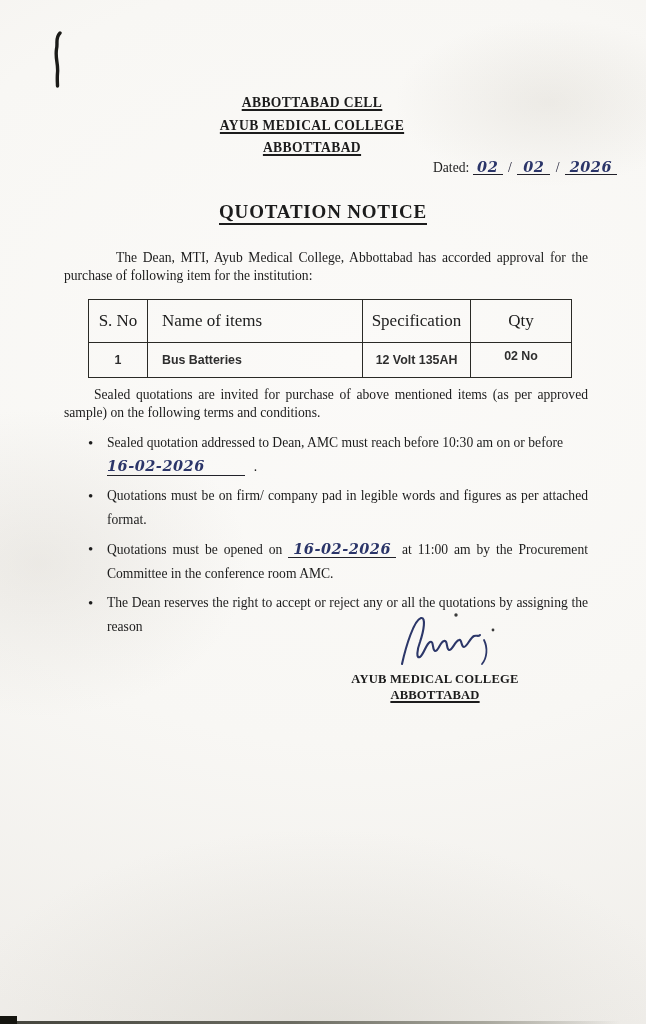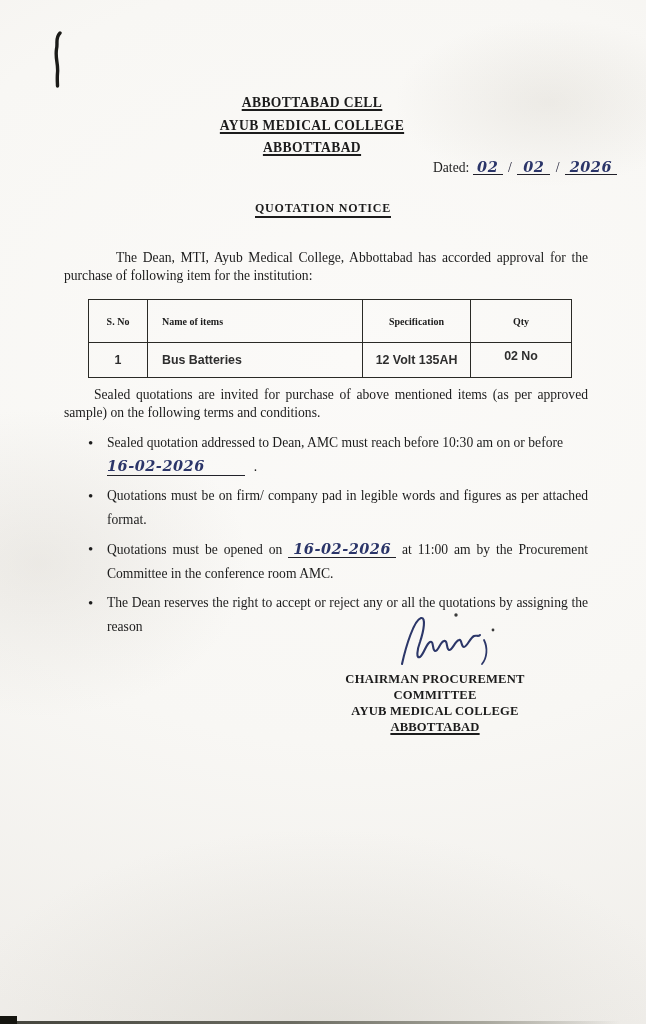--- a/index.html
+++ b/index.html
@@ -16,28 +16,28 @@
   .doc-header{position:absolute;top:92px;left:162px;width:300px;text-align:center;
     font-weight:bold;font-size:13.6px;line-height:22.5px;letter-spacing:.4px;}
   .doc-header .hl{text-decoration:underline;text-decoration-thickness:1.8px;text-underline-offset:2px;}
   .dated{position:absolute;top:159px;left:433px;font-size:13.6px;white-space:nowrap;}
   .hw{font-family:"DejaVu Serif",serif;font-style:italic;font-weight:bold;color:#2b3569;
     font-size:14.5px;letter-spacing:.5px;}
   .dated .seg{display:inline-block;text-align:center;border-bottom:1.6px solid #20202a;line-height:15px;}
   .seg-day{width:30px;}.seg-month{width:33px;}.seg-year{width:52px;}
   .dated .slash{padding:0 2px;color:#23233a;}
   .notice-title{position:absolute;top:201px;left:0;width:646px;text-align:center;
-    font-size:12px;font-weight:bold;letter-spacing:.8px;}
+    font-size:19px;font-weight:bold;letter-spacing:.8px;}
   .notice-title span{border-bottom:2.2px solid #1c1c1c;padding-bottom:1px;}
   .para{position:absolute;left:64px;width:524px;font-size:13.6px;line-height:17.6px;text-align:justify;}
   .para-intro{top:249px;text-indent:52px;}
   .para-terms{top:386px;text-indent:30px;font-family:Liberation Serif, serif;}
   .qtable{position:absolute;top:299px;left:88px;border-collapse:collapse;}
   .qtable td{border:1.7px solid #2a2a26;padding:0;}
-  .qtable .hrow td{height:42px;font-weight:bold;font-size:10px;}
+  .qtable .hrow td{height:42px;font-weight:normal;font-size:17px;}
   .qtable .drow td{height:28px;font-family:"Liberation Sans","DejaVu Sans",sans-serif;
     font-weight:bold;font-size:12.4px;color:#2e2e2e;}
   .c-sno{width:58px;text-align:center;}
   .c-name{width:200px;text-align:left;padding-left:14px !important;}
   .c-spec{width:107px;text-align:center;}
   .c-qty{width:100px;text-align:center;vertical-align:top;padding-top:6px !important;}
   .qtable .hrow .c-qty{vertical-align:middle;padding-top:0 !important;}
   .bullets{position:absolute;top:431px;left:86px;width:502px;margin:0;padding:0;list-style:none;
     font-size:13.6px;line-height:24px;text-align:justify;}
   .bullets li{position:relative;padding-left:21px;margin-bottom:5px;}
@@ -119,20 +119,19 @@
   </ul>
 
   <svg class="sig-scribble" width="106" height="62" viewBox="0 0 106 62">
     <path d="M6,56 C10,38 18,12 25,10 C30,9 28,22 24,34 C21,42 20,51 24,49 C28,46 30,36 34,34 C38,32 36,42 39,43 C42,44 44,34 48,33 C52,32 50,41 53,42 C56,43 59,33 63,32 C66,31 65,39 68,39 C71,39 74,30 78,28 C81,27 82,29 84,27" fill="none" stroke="#2c3769" stroke-width="2.1" stroke-linecap="round"></path>
     <path d="M88,32 C92,40 91,50 86,56" fill="none" stroke="#2c3769" stroke-width="1.8" stroke-linecap="round"></path>
     <circle cx="60" cy="7" r="1.7" fill="#3a3a3a"></circle>
     <circle cx="97" cy="22" r="1.4" fill="#3a3a3a"></circle>
   </svg>
 
   <div class="sig-block">
-    <div>CHAIRMAN PROCUREMENT COMMITTEE</div>
     <div>AYUB MEDICAL COLLEGE</div>
     <div class="sig-city">ABBOTTABAD</div>
   </div>
 
   <div class="scan-bottom"></div>
   <div class="scan-corner"></div>
 </div>
 
 </body></html>

